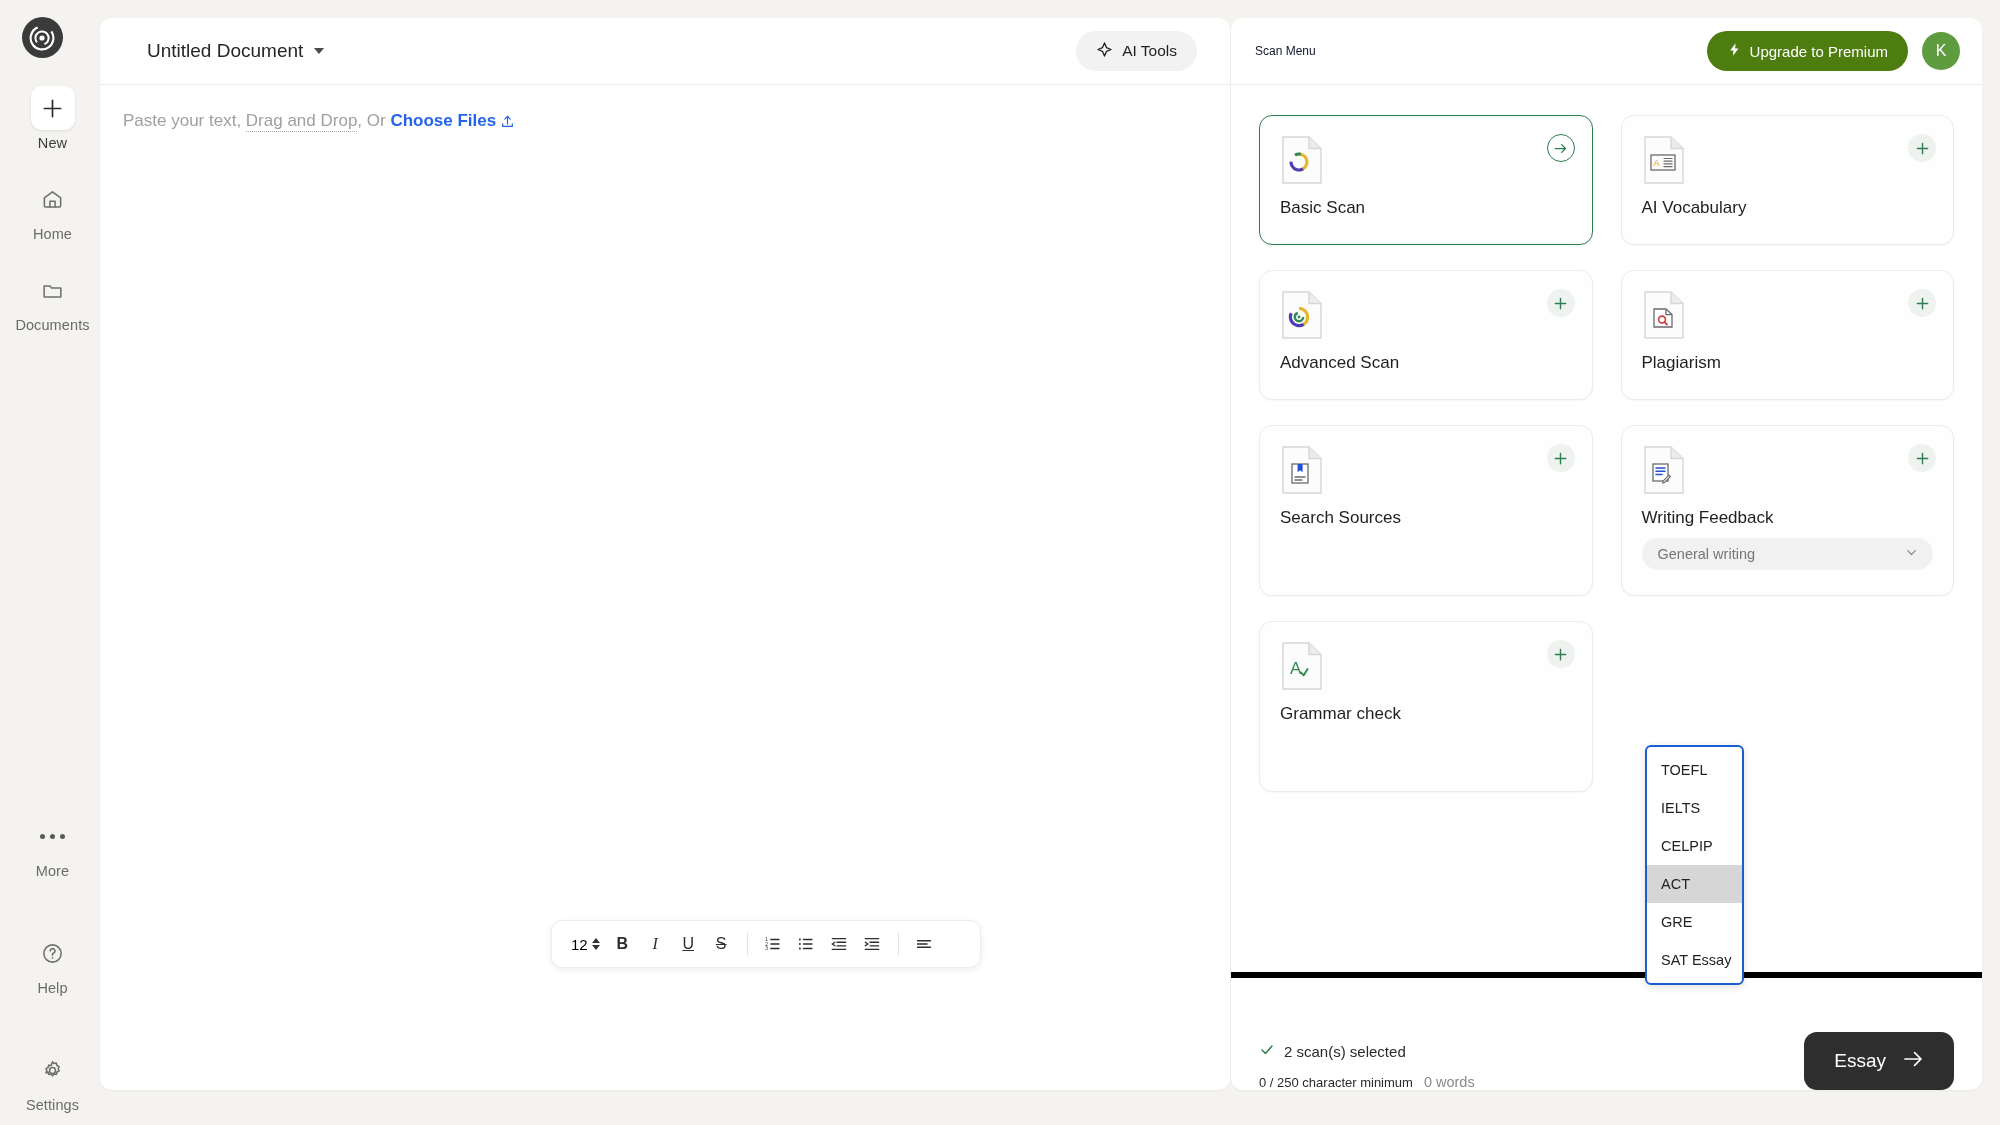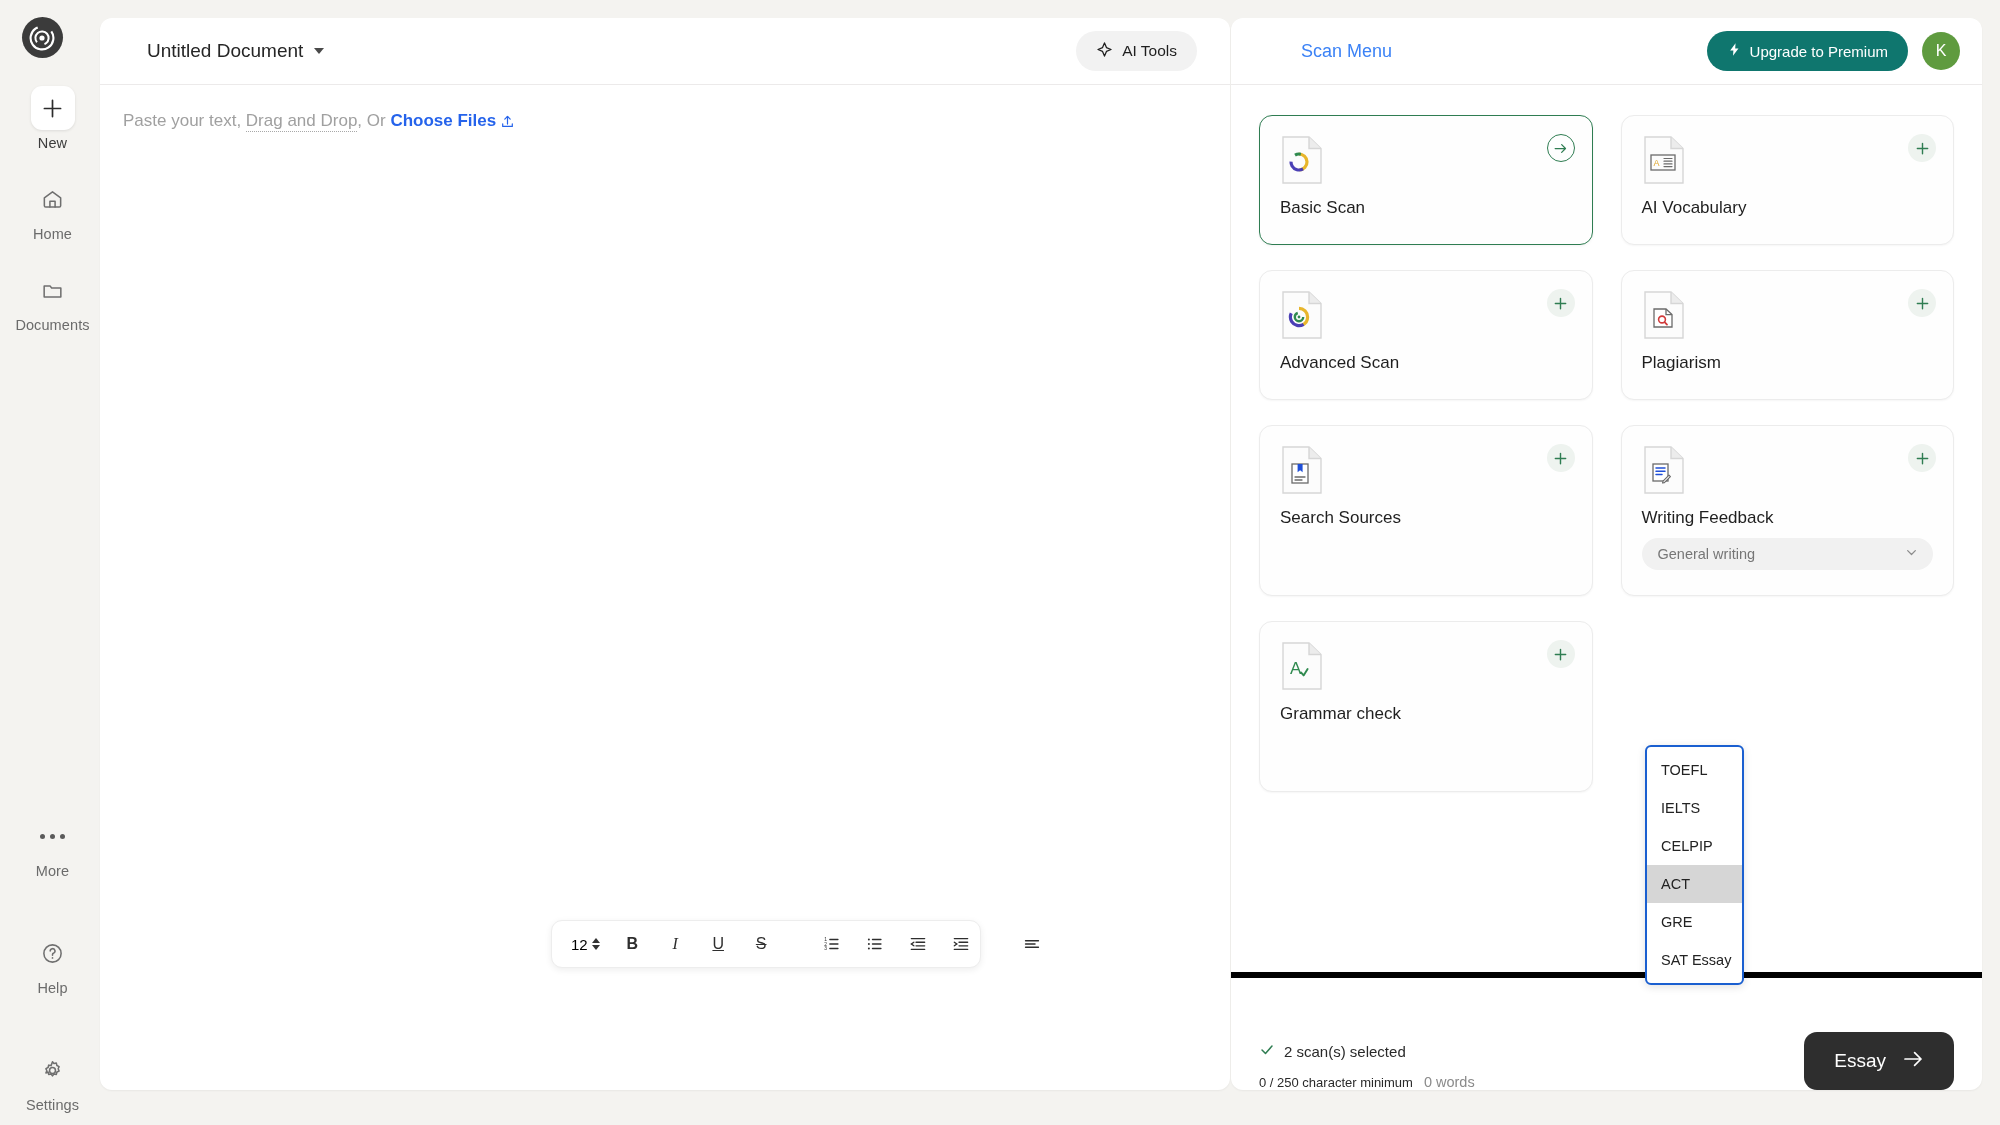--- a/index.html
+++ b/index.html
@@ -69,21 +69,21 @@
   .placeholder-line .choose {
     color: #2563eb; font-weight: bold; cursor: pointer;
   }
   .upload-ico { display: inline-block; vertical-align: -3px; margin-left: 4px; }
 
   .editor-toolbar {
     position: absolute; left: 451px; bottom: 122px;
     width: 430px; height: 48px; background: #ffffff;
     border: 1px solid #ededed; border-radius: 11px;
     box-shadow: 0 2px 7px rgba(0,0,0,.07);
-    display: flex; align-items: center; gap: 12px; padding: 0 14px;
+    display: flex; align-items: center; gap: 2px; padding: 0 14px;
   }
   .tb-btn {
     min-width: 31px; height: 31px; display: flex; align-items: center; justify-content: center;
     border-radius: 5px; cursor: pointer; color: #2e2e2e; font-size: 16px; background: none; border: none;
   }
   .tb-size { display: flex; align-items: center; gap: 4px; padding: 0 5px; font-size: 15px; cursor: pointer; }
   .tb-sep { width: 1px; height: 22px; background: #e2e2e2; margin: 0 8px; }
   .stepper { display: flex; flex-direction: column; gap: 2px; }
   .stepper i { display: block; width: 0; height: 0; border-left: 4px solid transparent; border-right: 4px solid transparent; }
   .stepper i.up { border-bottom: 5px solid #333; }
@@ -94,24 +94,24 @@
     position: absolute; left: 1231px; top: 18px;
     width: 751px; height: 1072px;
     background: #ffffff; border-radius: 12px;
     box-shadow: 0 1px 2px rgba(0,0,0,.05);
     display: flex; flex-direction: column; overflow: visible;
   }
   .scan-header {
     height: 67px; flex: none; border-bottom: 1px solid #eceaea;
     display: flex; align-items: center; padding: 0 24px; position: relative;
   }
-  .scan-header .title { font-size: 18px; color: #3b82f6; margin-left: 46px; }
+  .scan-header .title { font-size: 12px; color: #0f172a; }
   .header-right { position: absolute; right: 22px; display: flex; align-items: center; gap: 14px; }
   .premium-btn {
-    height: 40px; padding: 0 20px; border-radius: 20px; background: #0f766e;
+    height: 40px; padding: 0 20px; border-radius: 20px; background: #4d7c0f;
     color: #fff; font-size: 15px; display: flex; align-items: center; gap: 8px;
     cursor: pointer; border: none;
   }
   .avatar {
     width: 38px; height: 38px; border-radius: 50%; background: #5f9b3f; color: #fff;
     display: flex; align-items: center; justify-content: center; font-size: 16px; cursor: pointer;
   }
 
   .scan-grid {
     flex: 1; padding: 30px 28px 0 28px;

